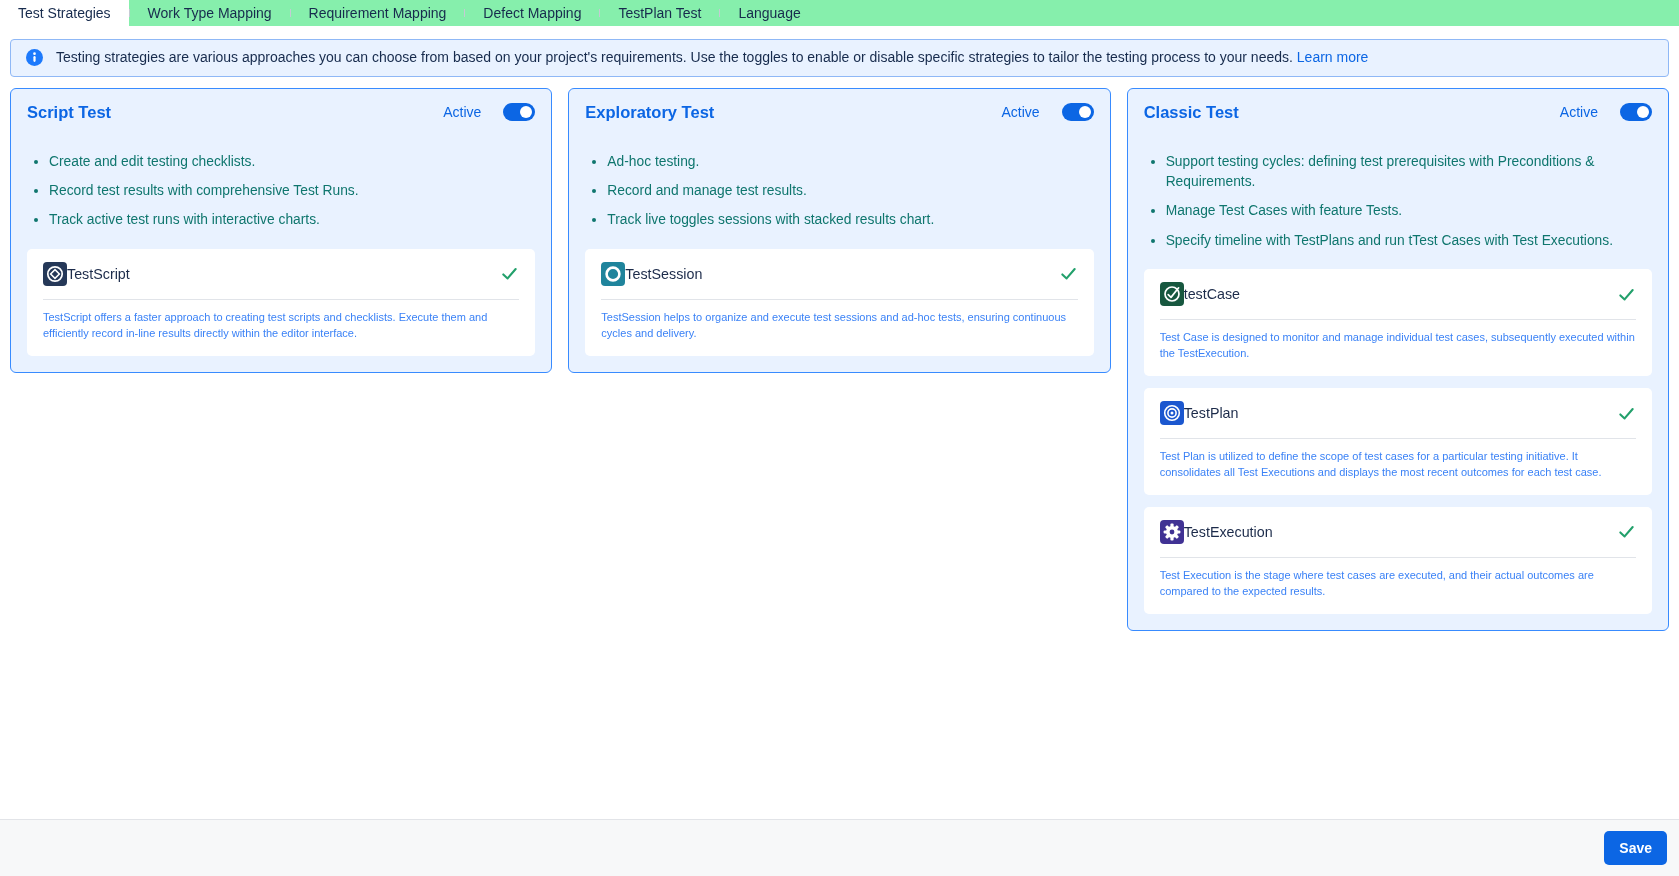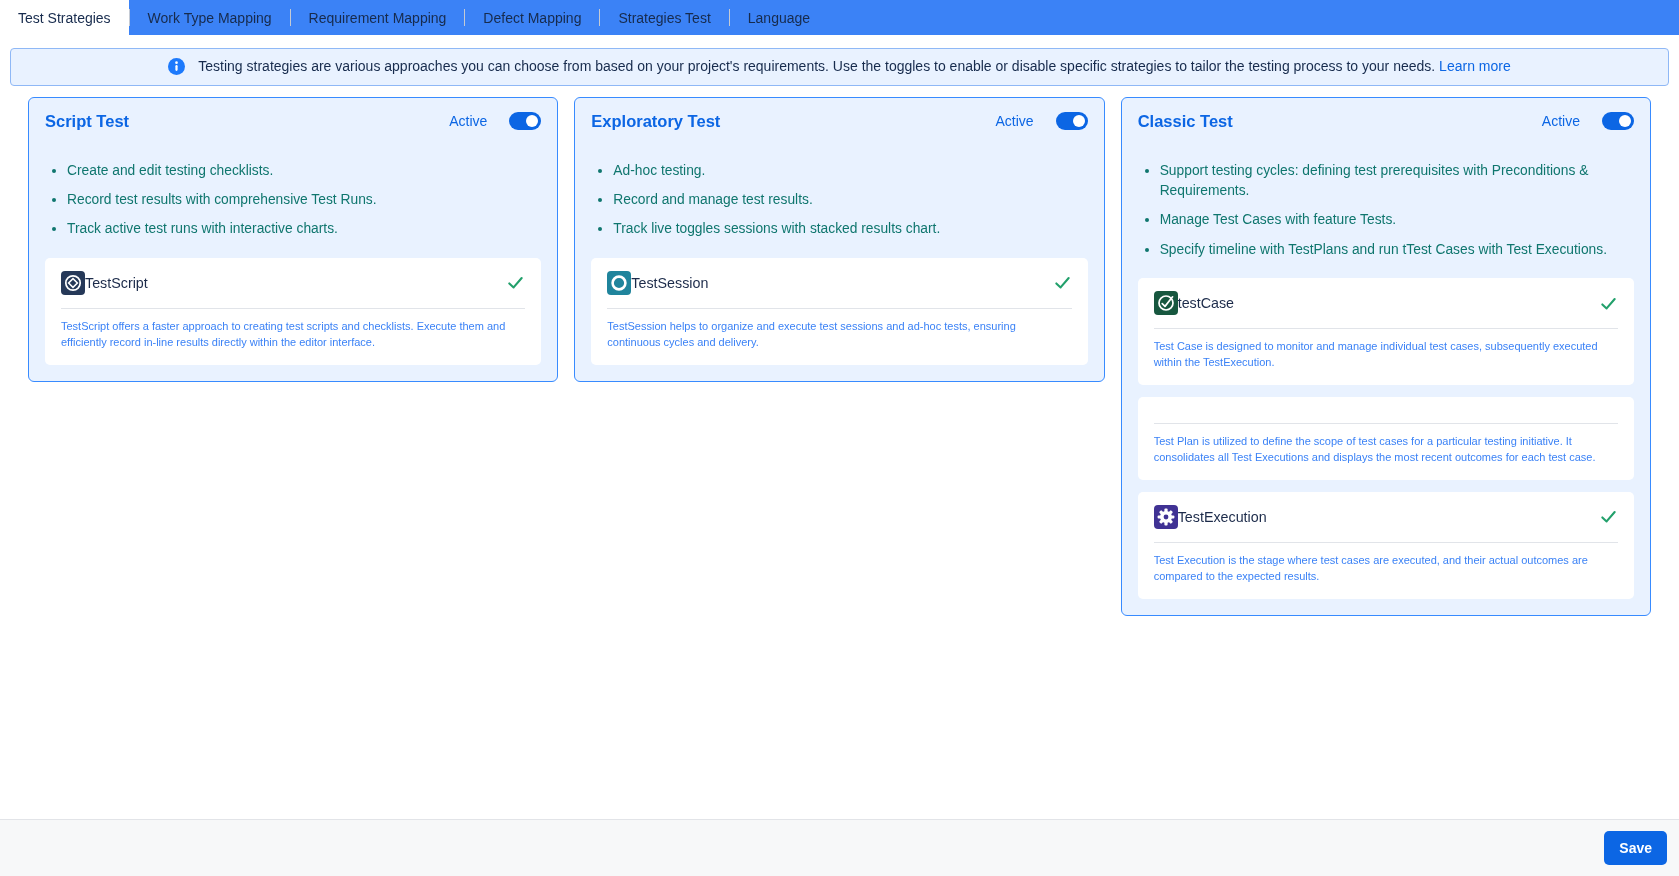--- a/index.html
+++ b/index.html
@@ -3,36 +3,36 @@
 <meta charset="utf-8">
 <style>
   * { box-sizing: border-box; }
   html,body { margin:0; padding:0; }
   body {
     width:1679px; height:876px; position:relative; overflow:hidden;
     background:#ffffff; font-family:"Liberation Sans", sans-serif; color:#172b4d;
   }
 
   
-  .tabbar { display:flex; align-items:stretch; background:#3b82f6; height:35px; }
+  .tabbar { display:flex; align-items:stretch; background:#86efac; height:26px; }
   .tab { padding:0 18px; display:flex; align-items:center; font-size:14px; font-weight:500;
          color:#172b4d; cursor:pointer; white-space:nowrap; }
   .tab.active { background:#ffffff; }
   .tab-sep { width:1px; background:#c4cad4; margin:9px 0; }
   .tabbar-filler { flex:1; }
 
   
   .banner { margin:13px 10px 0; background:#e9f2ff; border:1px solid #8fb8f6; border-radius:4px;
-            display:flex; align-items:center; gap:13px; padding:8px 15px; font-size:14px; color:#172b4d;justify-content:center; }
+            display:flex; align-items:center; gap:13px; padding:8px 15px; font-size:14px; color:#172b4d; }
   .banner p { margin:0; line-height:1.4; }
   .banner a { color:#0c66e4; text-decoration:none; cursor:pointer; }
   .info-ic { display:inline-flex; flex:none; }
 
   
-  .cards { margin:11px 28px 0; display:grid; grid-template-columns:repeat(3,1fr); gap:16px; align-items:start; }
+  .cards { margin:11px 10px 0; display:grid; grid-template-columns:repeat(3,1fr); gap:16px; align-items:start; }
   .card { background:#e9f2ff; border:1.5px solid #388bff; border-radius:6px; padding:14px 16px 16px; }
   .card-head { display:flex; justify-content:space-between; align-items:center; }
   .card-head h2 { margin:0; font-size:16.5px; font-weight:700; color:#0c66e4; }
   .toggle-wrap { display:flex; align-items:center; gap:22px; font-size:14px; color:#0c66e4; }
   .toggle { width:32px; height:18px; border-radius:10px; background:#0c66e4; position:relative;
             display:inline-block; cursor:pointer; flex:none; }
   .toggle .knob { position:absolute; right:3px; top:3px; width:12px; height:12px; border-radius:50%; background:#fff; }
 
   .bullets { margin:30px 0 0; padding-left:22px; font-size:13.8px; color:#0f766e; }
   .bullets li { margin-bottom:9px; line-height:1.48; }
@@ -59,21 +59,21 @@
 
 <nav class="tabbar">
   <div class="tab active">Test Strategies</div>
   <span class="tab-sep"></span>
   <div class="tab">Work Type Mapping</div>
   <span class="tab-sep"></span>
   <div class="tab">Requirement Mapping</div>
   <span class="tab-sep"></span>
   <div class="tab">Defect Mapping</div>
   <span class="tab-sep"></span>
-  <div class="tab">Strategies Test</div>
+  <div class="tab">TestPlan Test</div>
   <span class="tab-sep"></span>
   <div class="tab">Language</div>
   <div class="tabbar-filler"></div>
 </nav>
 
 <div class="banner">
   <span class="info-ic">
     <svg width="17" height="17" viewBox="0 0 16 16">
       <circle cx="8" cy="8" r="8" fill="#1d7afc"></circle>
       <circle cx="8" cy="4.4" r="1.25" fill="#fff"></circle>
@@ -187,20 +187,36 @@
           <svg width="19" height="19" viewBox="0 0 20 20">
               <path d="M3.5 11 L8 15.2 L16.5 5.3" stroke="#22a06b" stroke-width="2.2" fill="none" stroke-linecap="round" stroke-linejoin="round"></path>
             </svg>
         </span>
       </div>
       <div class="fdivider"></div>
       <p class="fdesc">Test Case is designed to monitor and manage individual test cases, subsequently executed within the TestExecution.</p>
     </div>
 
     <div class="feature">
+      <div class="feature-head">
+        <span class="ficon">
+          <svg width="24" height="24" viewBox="0 0 24 24">
+            <rect width="24" height="24" rx="4" fill="#1b57cf"></rect>
+            <circle cx="12" cy="12" r="7.3" fill="none" stroke="#fff" stroke-width="1.6"></circle>
+            <circle cx="12" cy="12" r="4.1" fill="none" stroke="#fff" stroke-width="1.6"></circle>
+            <circle cx="12" cy="12" r="1.5" fill="#fff"></circle>
+          </svg>
+        </span>
+        <span class="fname">TestPlan</span>
+        <span class="fcheck">
+          <svg width="19" height="19" viewBox="0 0 20 20">
+              <path d="M3.5 11 L8 15.2 L16.5 5.3" stroke="#22a06b" stroke-width="2.2" fill="none" stroke-linecap="round" stroke-linejoin="round"></path>
+            </svg>
+        </span>
+      </div>
       <div class="fdivider"></div>
       <p class="fdesc">Test Plan is utilized to define the scope of test cases for a particular testing initiative. It consolidates all Test Executions and displays the most recent outcomes for each test case.</p>
     </div>
 
     <div class="feature">
       <div class="feature-head">
         <span class="ficon">
           <svg width="24" height="24" viewBox="0 0 24 24">
             <rect width="24" height="24" rx="4" fill="#403294"></rect>
             <g fill="#fff">

